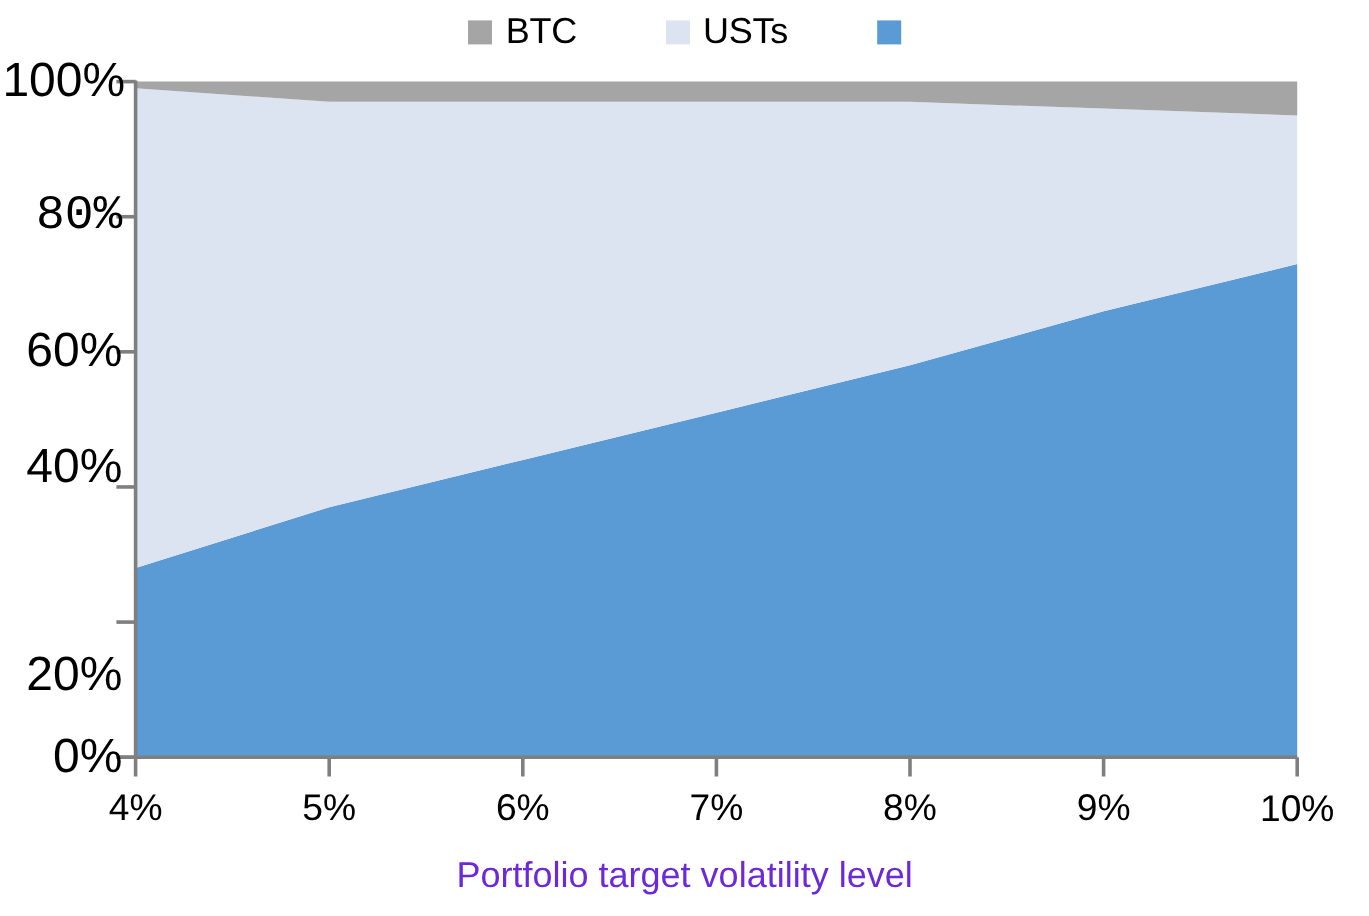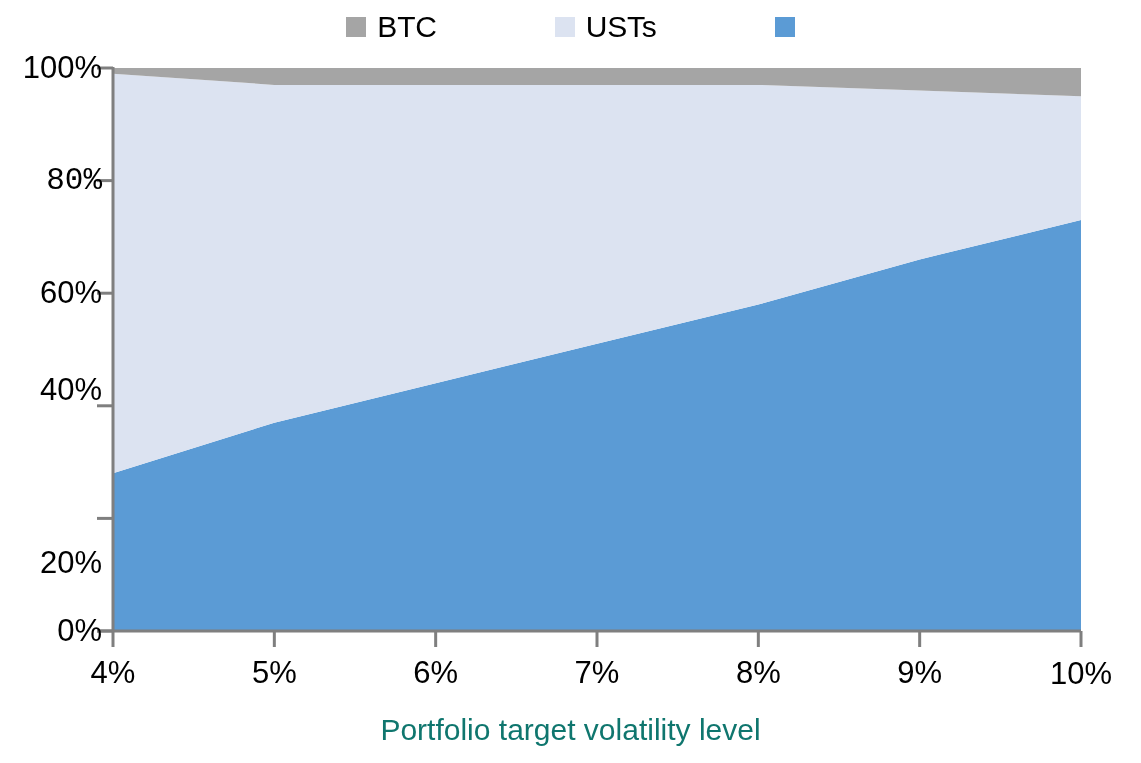--- a/index.html
+++ b/index.html
@@ -26,21 +26,21 @@
   
   #legend {
     position: absolute;
     left: 0;
     top: 6px;
     width: 1141px;
     height: 42px;
     display: flex;
     justify-content: center;
     align-items: center;
-    gap: 118px;
+    gap: 74px;
   }
   .legend-entry {
     display: flex;
     align-items: center;
     gap: 11px;
   }
   .legend-swatch {
     width: 20px;
     height: 20px;
     flex: 0 0 auto;
@@ -67,21 +67,21 @@
     left: 0;
     top: 0;
   }
 
   
   .ytick-label {
     position: absolute;
     right: 0;
     width: 100px;
     text-align: right;
-    font-size: 31px;
+    font-size: 40px;
     line-height: 31px;
     white-space: nowrap;
     color: #000;
   }
   #ytick-labels {
     position: absolute;
     left: 0;
     top: 0;
     width: 102px;
     height: 763px;
@@ -105,21 +105,21 @@
   }
 
   #xaxis-title {
     position: absolute;
     left: 0;
     top: 713px;
     width: 1141px;
     text-align: center;
     font-size: 30px;
     line-height: 34px;
-    color: #0f766e;
+    color: #6d28d9;
   }
 </style>
 </head>
 <body>
 
 <div id="chart-root">
 
   <div id="legend">
     <div class="legend-entry">
       <span class="legend-swatch" style="background:#a5a5a5;"></span>

